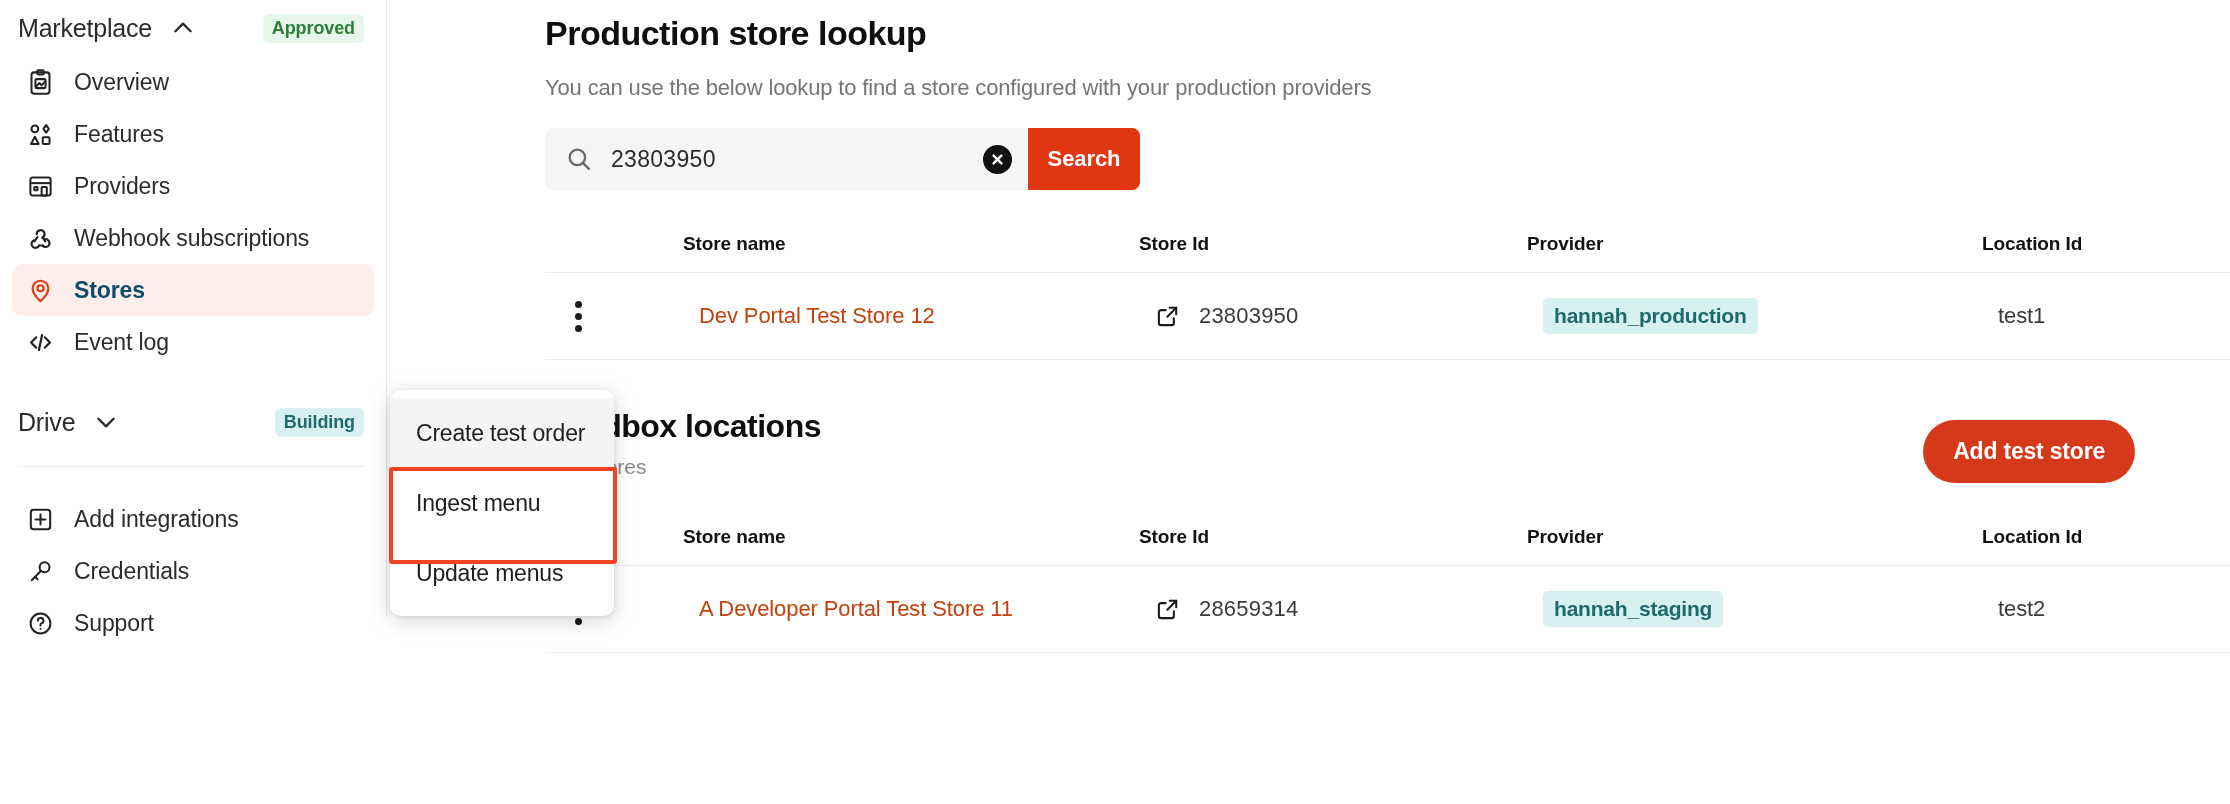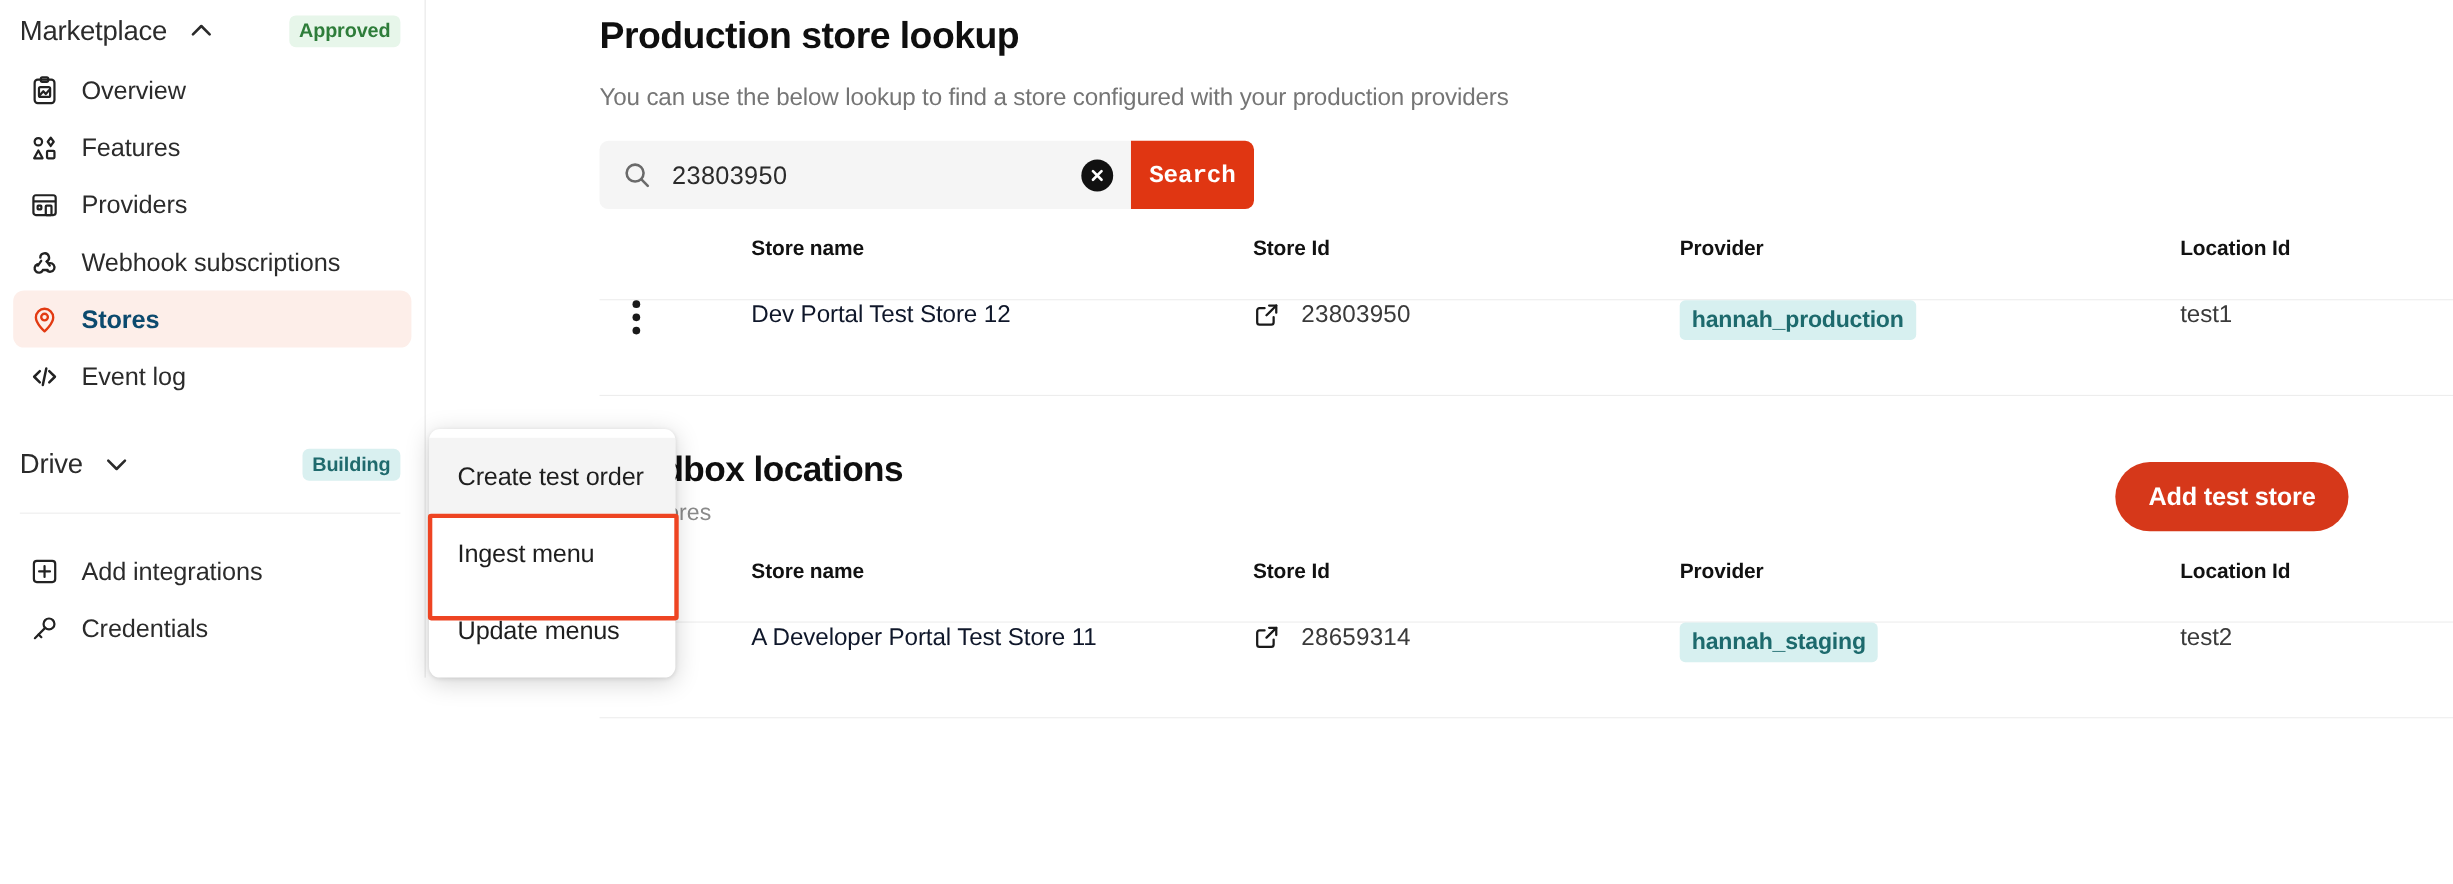--- a/index.html
+++ b/index.html
@@ -99,40 +99,40 @@
     width: 29px; height: 29px; border-radius: 50%;
     background: #111; color: #fff;
     display: flex; align-items: center; justify-content: center;
     flex: 0 0 29px; cursor: pointer;
   }
   .search-submit {
     width: 112px; height: 62px;
     background: #e03612; color: #fff;
     border: 0; border-radius: 0 8px 8px 0;
     font-size: 22px; font-weight: bold; letter-spacing: -.1px;
-    font-family: Liberation Mono, monospace;
+    font-family: Liberation Sans, sans-serif;
     cursor: pointer;
   }
 
   
   .table { width: 100%; margin-top: 26px; padding-right: 0; }
-  .trow { display: flex; align-items: flex-start; }
+  .trow { display: flex; align-items: center; }
   .thead { height: 56px; }
   .thead .cell {
     font-size: 19px; font-weight: bold; color: #111; letter-spacing: -.1px;
   }
   .hr { height: 1px; background: #ededed; width: 1850px; margin-left: 0; }
   .tbody-row { height: 86px; }
   .cell { display: flex; align-items: center; }
   .c-kebab { flex: 0 0 138px; padding-left: 30px; }
   .c-name  { flex: 0 0 456px; }
   .c-id    { flex: 0 0 388px; }
   .c-prov  { flex: 0 0 455px; }
   .c-loc   { flex: 0 0 320px; }
-  .tbody-row .c-name { font-size: 22px; color: #0f172a; letter-spacing: -.1px; }
+  .tbody-row .c-name { font-size: 22px; color: #c2410c; letter-spacing: -.1px; margin-left: 16px; }
   .tbody-row .c-id   { font-size: 22px; color: #3a3a3a; letter-spacing: .2px; gap: 18px; }
   .tbody-row .c-loc  { font-size: 22px; color: #3a3a3a; letter-spacing: -.1px; }
   .kebab { display: flex; flex-direction: column; gap: 5px; cursor: pointer; width: 7px; }
   .kebab i { width: 7px; height: 7px; border-radius: 50%; background: #1a1a1a; display: block; }
   .chip {
     background: #d7f0f0; color: #1d6a6d;
     font-size: 21px; font-weight: bold;
     border-radius: 5px; padding: 7px 11px 8px; line-height: 1;
     letter-spacing: -.2px;
   }
@@ -308,20 +308,30 @@
           <svg viewBox="0 0 24 24" width="27" height="27" fill="none" stroke="#222" stroke-width="1.8" stroke-linecap="round" stroke-linejoin="round">
             <circle cx="15.6" cy="8.2" r="4.4"></circle>
               <line x1="12.5" y1="11.4" x2="4.2" y2="19.7"></line>
               <line x1="7.2" y1="16.7" x2="9.4" y2="18.9"></line>
           </svg>
         </span>
         <span class="lbl">Credentials</span>
       </div>
 
 
+      <div class="nav-item">
+        <span class="ic">
+          <svg viewBox="0 0 24 24" width="27" height="27" fill="none" stroke="#222" stroke-width="1.8" stroke-linecap="round" stroke-linejoin="round">
+            <circle cx="12" cy="12" r="8.8"></circle>
+              <path d="M9.6 9.5a2.5 2.5 0 1 1 3.2 2.4c-.6.25-.85.8-.85 1.4v.5"></path>
+              <circle cx="12" cy="16.6" r="0.9" fill="#222" stroke="none"></circle>
+          </svg>
+        </span>
+        <span class="lbl">Support</span>
+      </div>
     </nav>
   </aside>
 
   <main id="main">
     <div class="main-inner">
 
       <h1 class="page-title">Production store lookup</h1>
       <p class="page-sub">You can use the below lookup to find a store configured with your production providers</p>
 
       <div class="search-row">

